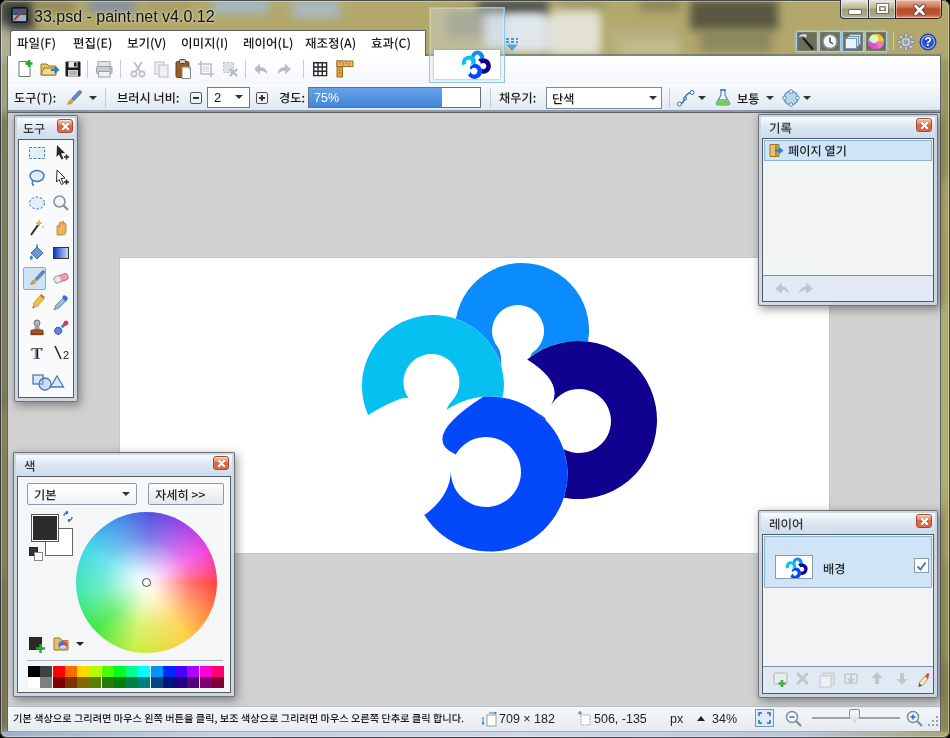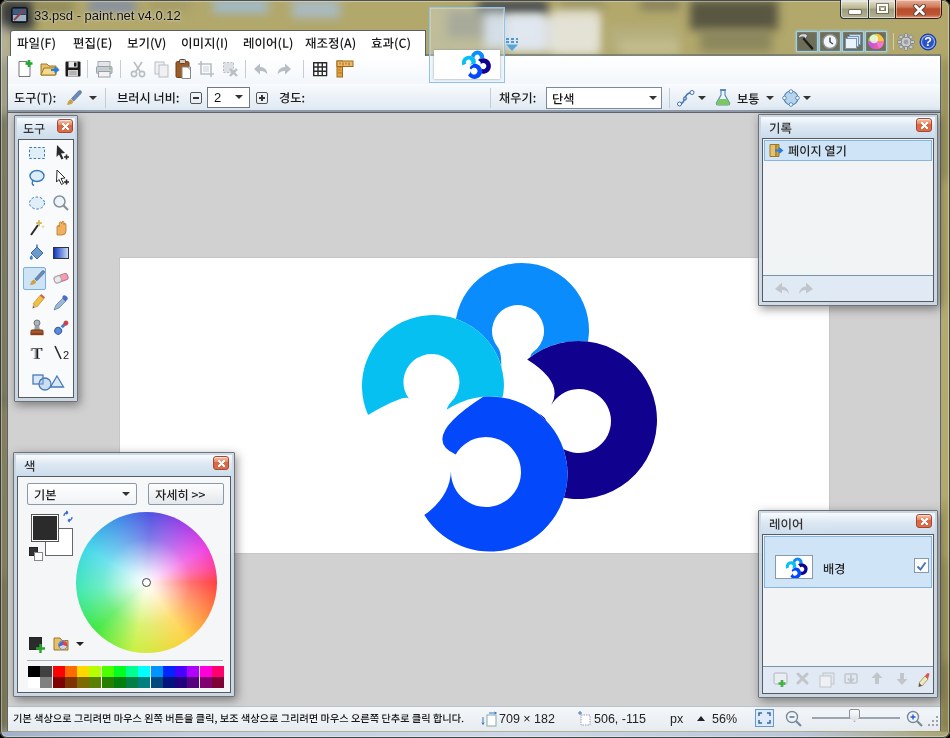--- a/index.html
+++ b/index.html
@@ -55,21 +55,21 @@
       <div style="position:absolute;left:2px;bottom:1px;height:5px;right:2px;background:linear-gradient(90deg,#9fb0c8,#c2cfe0 20%,#ccd8e7 55%,#b9c6d8 85%,#a9a575);border-radius:0 0 5px 5px"></div>
       <div style="position:absolute;left:0;top:0;right:0;height:1px;background:rgba(255,255,255,.55)"></div>
       <div style="position:absolute;inset:0;border-radius:7px;border:1px solid rgba(30,35,40,.75);box-shadow:inset 0 0 0 1px rgba(255,255,255,.35)"></div>
     </div>
     <svg class="abs" style="left:11px;top:7px" width="18" height="17">
 <rect x="0.5" y="0.5" width="16" height="15" rx="2" fill="#26303c" stroke="#10161c"></rect>
 <rect x="2" y="2" width="13" height="5.5" fill="#3d5d86"></rect>
 <rect x="2" y="8" width="13" height="6" fill="#9fb0c2"></rect>
 <path d="M3 13 L13 3" stroke="#8c4444" stroke-width="2"></path>
 </svg>
-    <div class="abs" style="left:34px;top:8px;font-size:13px;color:#111;text-shadow:0 0 3px rgba(255,255,255,.9)">33.psd - paint.net v4.0.12</div>
+    <div class="abs" style="left:34px;top:8px;font-size:16px;color:#111;text-shadow:0 0 3px rgba(255,255,255,.9)">33.psd - paint.net v4.0.12</div>
     <div class="abs" style="left:840px;top:0;width:102px;height:19px">
 <div class="abs" style="left:0;top:0;width:29px;height:19px;border:1px solid #283038;border-top:none;border-radius:0 0 0 4px;background:linear-gradient(rgba(255,255,255,.7),rgba(200,210,220,.35) 45%,rgba(120,135,150,.35) 50%,rgba(180,190,200,.45));box-shadow:inset 0 0 0 1px rgba(255,255,255,.5)">
  <div class="abs" style="left:8px;top:10px;width:12px;height:3.5px;background:#fdfdfd;border-radius:1px;box-shadow:0 0 0 1px rgba(70,60,45,.55)"></div>
       </div>
 <div class="abs" style="left:28px;top:0;width:28px;height:19px;border:1px solid #283038;border-top:none;background:linear-gradient(rgba(255,255,255,.7),rgba(200,210,220,.35) 45%,rgba(120,135,150,.35) 50%,rgba(180,190,200,.45));box-shadow:inset 0 0 0 1px rgba(255,255,255,.5)">
  <div class="abs" style="left:8px;top:4px;width:11px;height:9px;border:2px solid #fdfdfd;box-shadow:0 0 0 1px rgba(70,60,45,.55),inset 0 0 0 1px rgba(70,60,45,.4)">
           <div class="abs" style="left:2px;top:1.5px;width:3px;height:2px;background:#fdfdfd"></div>
         </div>
       </div>
 <div class="abs" style="left:55px;top:0;width:47px;height:19px;border:1px solid #301818;border-top:none;border-radius:0 0 5px 0;background:linear-gradient(#e9b29b,#d07a5a 38%,#b74c2c 50%,#bf5631 82%,#e2a080);box-shadow:inset 0 0 0 1px rgba(255,255,255,.4)">
@@ -250,20 +250,24 @@
     <div class="abs" style="left:193px;top:97.3px;width:6px;height:1.5px;background:#333"></div>
     <div class="abs" style="left:207px;top:87px;width:43px;height:21px;border:1px solid #707880;background:#fff"></div>
     <div class="abs" style="left:214px;top:90px;font-size:13px;color:#111">2</div>
     <div class="ddown" style="left:235px;top:95px"></div>
     <div class="abs" style="left:256px;top:92px;width:12px;height:12px;border:1.2px solid #555;border-radius:2px"></div>
     <div class="abs" style="left:259px;top:97.3px;width:6px;height:1.5px;background:#333"></div>
     <div class="abs" style="left:261.3px;top:95px;width:1.5px;height:6px;background:#333"></div>
     <svg style="position:absolute;left:279px;top:89.1px;overflow:visible" width="26" height="18">
       <path transform="translate(0,13.4)" d="M5.9 -8.2H8.7V-7.2H5.9ZM5.8 -5.9H8.7V-4.9H5.8ZM8.5 -10.1H9.8V-3.6H8.5ZM5.0 -9.3H6.3Q6.3 -7.9 5.7 -6.7Q5.1 -5.6 4.0 -4.8Q2.8 -3.9 1.2 -3.5L0.7 -4.5Q2.1 -4.9 3.1 -5.5Q4.0 -6.1 4.5 -7.0Q5.0 -7.8 5.0 -8.7ZM1.3 -9.3H5.9V-8.3H1.3ZM6.1 -3.4Q7.3 -3.4 8.1 -3.2Q8.9 -2.9 9.4 -2.4Q9.9 -1.9 9.9 -1.3Q9.9 -0.6 9.4 -0.1Q8.9 0.4 8.1 0.7Q7.3 1.0 6.1 1.0Q5.0 1.0 4.2 0.7Q3.3 0.4 2.9 -0.1Q2.4 -0.6 2.4 -1.3Q2.4 -1.9 2.9 -2.4Q3.3 -2.9 4.2 -3.2Q5.0 -3.4 6.1 -3.4ZM6.1 -2.5Q5.4 -2.5 4.8 -2.3Q4.3 -2.2 4.0 -1.9Q3.7 -1.6 3.7 -1.3Q3.7 -0.9 4.0 -0.6Q4.3 -0.3 4.8 -0.2Q5.4 -0.0 6.1 -0.0Q6.9 -0.0 7.5 -0.2Q8.0 -0.3 8.3 -0.6Q8.6 -0.9 8.6 -1.3Q8.6 -1.6 8.3 -1.9Q8.0 -2.2 7.5 -2.3Q6.9 -2.5 6.1 -2.5ZM13.0 -5.0H20.8V-4.0H13.0ZM11.8 -1.4H21.9V-0.3H11.8ZM16.2 -4.6H17.5V-1.0H16.2ZM13.0 -9.3H20.7V-8.3H14.3V-4.6H13.0ZM24.3 -4.6Q23.9 -4.6 23.6 -4.9Q23.3 -5.2 23.3 -5.6Q23.3 -6.1 23.6 -6.3Q23.9 -6.6 24.3 -6.6Q24.7 -6.6 24.9 -6.3Q25.2 -6.1 25.2 -5.6Q25.2 -5.2 24.9 -4.9Q24.7 -4.6 24.3 -4.6ZM24.3 0.2Q23.9 0.2 23.6 -0.1Q23.3 -0.4 23.3 -0.8Q23.3 -1.3 23.6 -1.5Q23.9 -1.8 24.3 -1.8Q24.7 -1.8 24.9 -1.5Q25.2 -1.3 25.2 -0.8Q25.2 -0.4 24.9 -0.1Q24.7 0.2 24.3 0.2Z" fill="#1a1a1a"></path>
     </svg>
+    <div class="abs" style="left:308px;top:87px;width:173px;height:21px;border:1px solid #667080;background:#fff">
+      <div class="abs" style="left:0;top:0;width:133px;height:19px;background:linear-gradient(#66a2e6,#4284d8)"></div>
+      <div class="abs" style="left:5px;top:2.5px;font-size:12.5px;color:#fff">75%</div>
+    </div>
     <div class="abs" style="left:490px;top:88px;width:1px;height:20px;background:#c3cbd4"></div>
     <svg style="position:absolute;left:499px;top:89.1px;overflow:visible" width="37" height="18">
       <path transform="translate(0,13.4)" d="M2.7 -7.2H3.7V-6.7Q3.7 -5.9 3.5 -5.1Q3.4 -4.2 3.0 -3.5Q2.7 -2.8 2.3 -2.2Q1.8 -1.6 1.1 -1.2L0.4 -2.2Q1.0 -2.5 1.4 -3.0Q1.8 -3.5 2.1 -4.1Q2.4 -4.7 2.6 -5.4Q2.7 -6.1 2.7 -6.7ZM2.9 -7.2H3.9V-6.7Q3.9 -6.1 4.0 -5.5Q4.2 -4.8 4.5 -4.2Q4.8 -3.7 5.2 -3.2Q5.6 -2.7 6.2 -2.4L5.5 -1.5Q4.6 -1.9 4.1 -2.8Q3.5 -3.6 3.2 -4.6Q2.9 -5.6 2.9 -6.7ZM0.7 -8.2H5.9V-7.1H0.7ZM2.7 -9.8H3.9V-7.4H2.7ZM8.9 -10.1H10.1V1.0H8.9ZM7.3 -5.7H9.4V-4.7H7.3ZM6.5 -9.9H7.7V0.5H6.5ZM11.8 -3.8H21.9V-2.8H11.8ZM16.2 -3.2H17.4V1.0H16.2ZM16.8 -9.7Q18.0 -9.7 18.9 -9.4Q19.8 -9.1 20.3 -8.6Q20.8 -8.0 20.8 -7.3Q20.8 -6.5 20.3 -5.9Q19.8 -5.4 18.9 -5.1Q18.0 -4.8 16.8 -4.8Q15.6 -4.8 14.7 -5.1Q13.8 -5.4 13.3 -5.9Q12.8 -6.5 12.8 -7.3Q12.8 -8.0 13.3 -8.6Q13.8 -9.1 14.7 -9.4Q15.6 -9.7 16.8 -9.7ZM16.8 -8.7Q16.0 -8.7 15.4 -8.5Q14.8 -8.4 14.5 -8.0Q14.2 -7.7 14.2 -7.3Q14.2 -6.8 14.5 -6.5Q14.8 -6.2 15.4 -6.0Q16.0 -5.8 16.8 -5.8Q17.6 -5.8 18.2 -6.0Q18.8 -6.2 19.1 -6.5Q19.5 -6.8 19.5 -7.3Q19.5 -7.7 19.1 -8.0Q18.8 -8.4 18.2 -8.5Q17.6 -8.7 16.8 -8.7ZM30.9 -10.1H32.2V1.0H30.9ZM27.7 -9.0H28.9Q28.9 -7.7 28.7 -6.6Q28.4 -5.4 27.8 -4.4Q27.2 -3.4 26.2 -2.6Q25.2 -1.7 23.8 -1.0L23.1 -2.0Q24.7 -2.8 25.7 -3.8Q26.7 -4.8 27.2 -6.0Q27.7 -7.3 27.7 -8.7ZM23.6 -9.0H28.2V-7.9H23.6ZM35.5 -4.6Q35.1 -4.6 34.8 -4.9Q34.6 -5.2 34.6 -5.6Q34.6 -6.1 34.8 -6.3Q35.1 -6.6 35.5 -6.6Q35.9 -6.6 36.2 -6.3Q36.4 -6.1 36.4 -5.6Q36.4 -5.2 36.2 -4.9Q35.9 -4.6 35.5 -4.6ZM35.5 0.2Q35.1 0.2 34.8 -0.1Q34.6 -0.4 34.6 -0.8Q34.6 -1.3 34.8 -1.5Q35.1 -1.8 35.5 -1.8Q35.9 -1.8 36.2 -1.5Q36.4 -1.3 36.4 -0.8Q36.4 -0.4 36.2 -0.1Q35.9 0.2 35.5 0.2Z" fill="#1a1a1a"></path>
     </svg>
     <div class="abs" style="left:546px;top:87px;width:116px;height:22px;border:1px solid #7a8a9a;background:#fff"></div>
     <svg style="position:absolute;left:552px;top:89.6px;overflow:visible" width="22" height="18">
       <path transform="translate(0,13.4)" d="M8.0 -10.1H9.3V-2.1H8.0ZM8.9 -7.0H10.8V-5.9H8.9ZM1.0 -5.0H1.9Q3.1 -5.0 4.0 -5.1Q4.8 -5.1 5.5 -5.2Q6.2 -5.2 6.9 -5.4L7.1 -4.4Q6.4 -4.2 5.6 -4.1Q4.9 -4.0 4.0 -4.0Q3.1 -4.0 1.9 -4.0H1.0ZM1.0 -9.2H6.0V-8.2H2.3V-4.5H1.0ZM2.2 -0.3H9.7V0.8H2.2ZM2.2 -2.9H3.5V0.2H2.2ZM14.0 -9.5H15.0V-8.1Q15.0 -7.2 14.7 -6.3Q14.4 -5.5 13.8 -4.8Q13.3 -4.1 12.4 -3.7L11.7 -4.7Q12.5 -5.1 13.0 -5.6Q13.5 -6.2 13.7 -6.8Q14.0 -7.5 14.0 -8.1ZM14.2 -9.5H15.2V-8.1Q15.2 -7.5 15.4 -6.9Q15.7 -6.3 16.2 -5.8Q16.7 -5.3 17.4 -5.0L16.7 -4.0Q15.9 -4.4 15.3 -5.0Q14.7 -5.6 14.5 -6.4Q14.2 -7.2 14.2 -8.1ZM20.0 -10.1H21.2V-3.4H20.0ZM18.4 -7.3H20.4V-6.3H18.4ZM17.6 -10.0H18.8V-3.5H17.6ZM13.7 -2.8H21.2V1.0H20.0V-1.8H13.7Z" fill="#1a1a1a"></path>
     </svg>
     <div class="ddown" style="left:649px;top:96px"></div>
     <div class="abs" style="left:669px;top:88px;width:1px;height:20px;background:#c3cbd4"></div>
@@ -315,24 +319,24 @@
     <svg class="abs" style="left:481px;top:711px" width="17" height="16">
       <rect x="6" y="4" width="9" height="11" fill="#fff" stroke="#8aa"></rect>
       <path d="M8 2 H15 M13.5 1 L15.5 2 L13.5 3" stroke="#3a7ac0" fill="none"></path>
       <path d="M2 6 V13 M1 11.5 L2 13.5 L3 11.5" stroke="#3a7ac0" fill="none"></path>
     </svg>
     <div class="abs" style="left:499px;top:712px;font-size:12.5px;color:#222">709 × 182</div>
     <svg class="abs" style="left:576px;top:711px" width="16" height="16">
       <rect x="5" y="4" width="9" height="10" fill="#fff" stroke="#99b" stroke-dasharray="1.5 1"></rect>
       <path d="M2 2 H6 M4 0 V4" stroke="#3a7ac0"></path>
     </svg>
-    <div class="abs" style="left:594px;top:712px;font-size:12.5px;color:#222">506, -115</div>
+    <div class="abs" style="left:594px;top:712px;font-size:12.5px;color:#222">506, -135</div>
     <div class="abs" style="left:670px;top:712px;font-size:12.5px;color:#222">px</div>
     <div class="abs" style="left:697px;top:716px;width:0;height:0;border-left:4.5px solid transparent;border-right:4.5px solid transparent;border-bottom:5px solid #222"></div>
-    <div class="abs" style="left:712px;top:712px;font-size:12.5px;color:#222">56%</div>
+    <div class="abs" style="left:712px;top:712px;font-size:12.5px;color:#222">34%</div>
     <div class="abs" style="left:755px;top:709px;width:19px;height:18px;border:1px solid #6a9ac8;background:#dceafa"></div>
     <svg class="abs" style="left:758px;top:712px" width="13" height="12">
       <g stroke="#3a6a9a" stroke-width="1.5" fill="none">
         <path d="M1 4 V1 H4 M9 1 H12 V4 M12 8 V11 H9 M4 11 H1 V8"></path>
       </g>
     </svg>
     <svg class="abs" style="left:784px;top:709px" width="20" height="20">
       <circle cx="8" cy="8" r="5.5" fill="#eef4fa" stroke="#7a8a9a" stroke-width="1.4"></circle>
       <path d="M12 12 L17 17" stroke="#7a8a9a" stroke-width="2.2"></path>
       <path d="M5.5 8 H10.5" stroke="#4a6a8a" stroke-width="1.4"></path>

